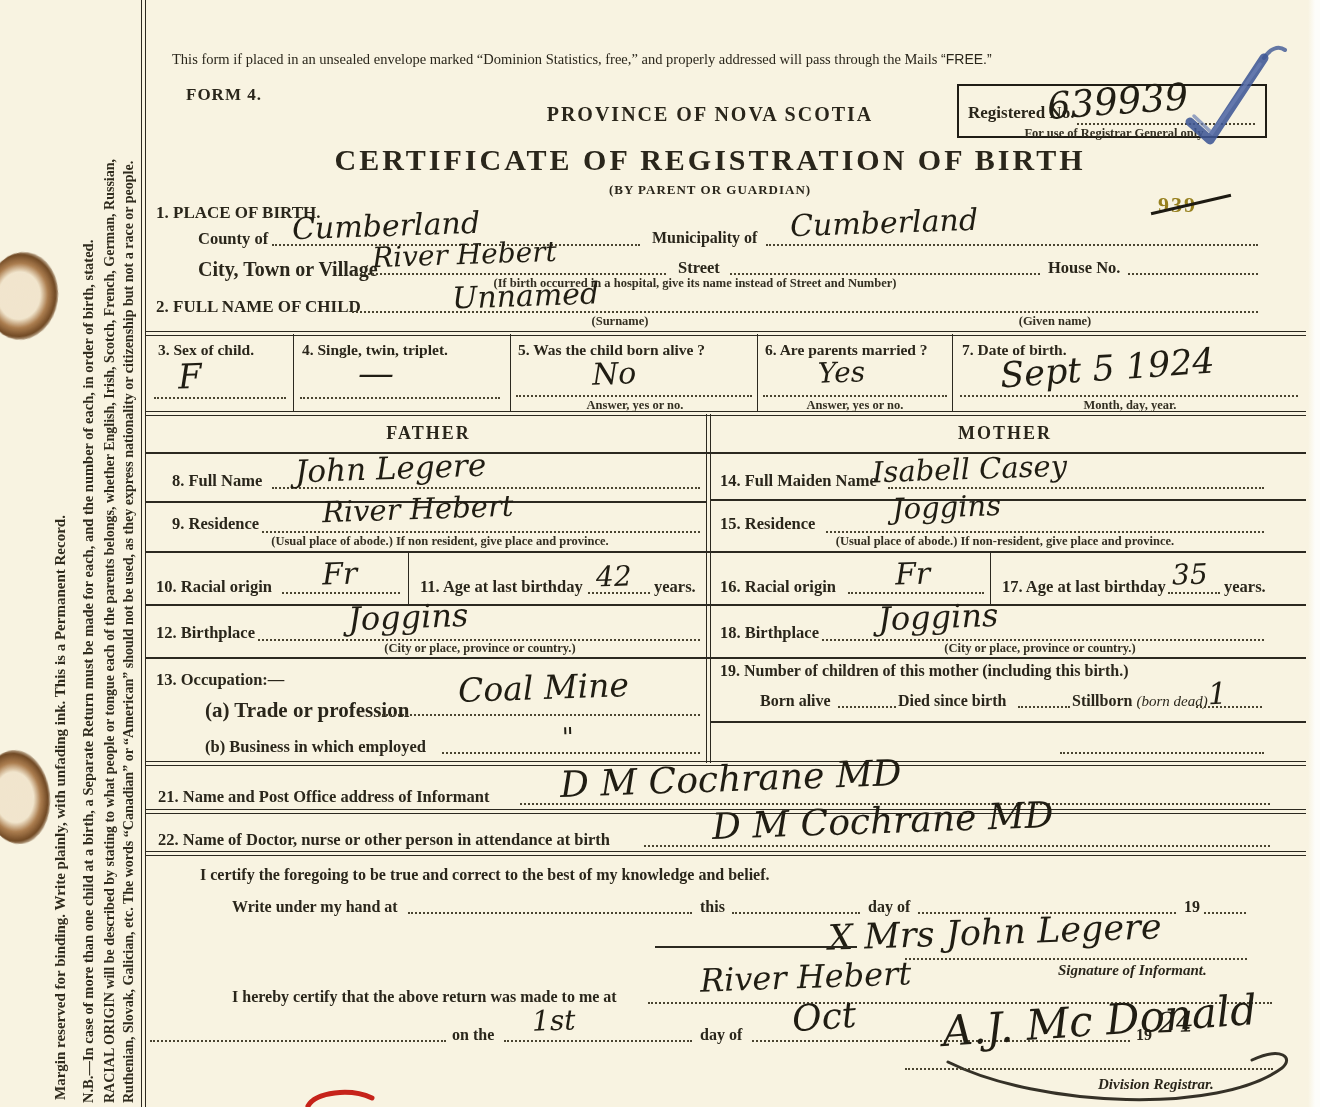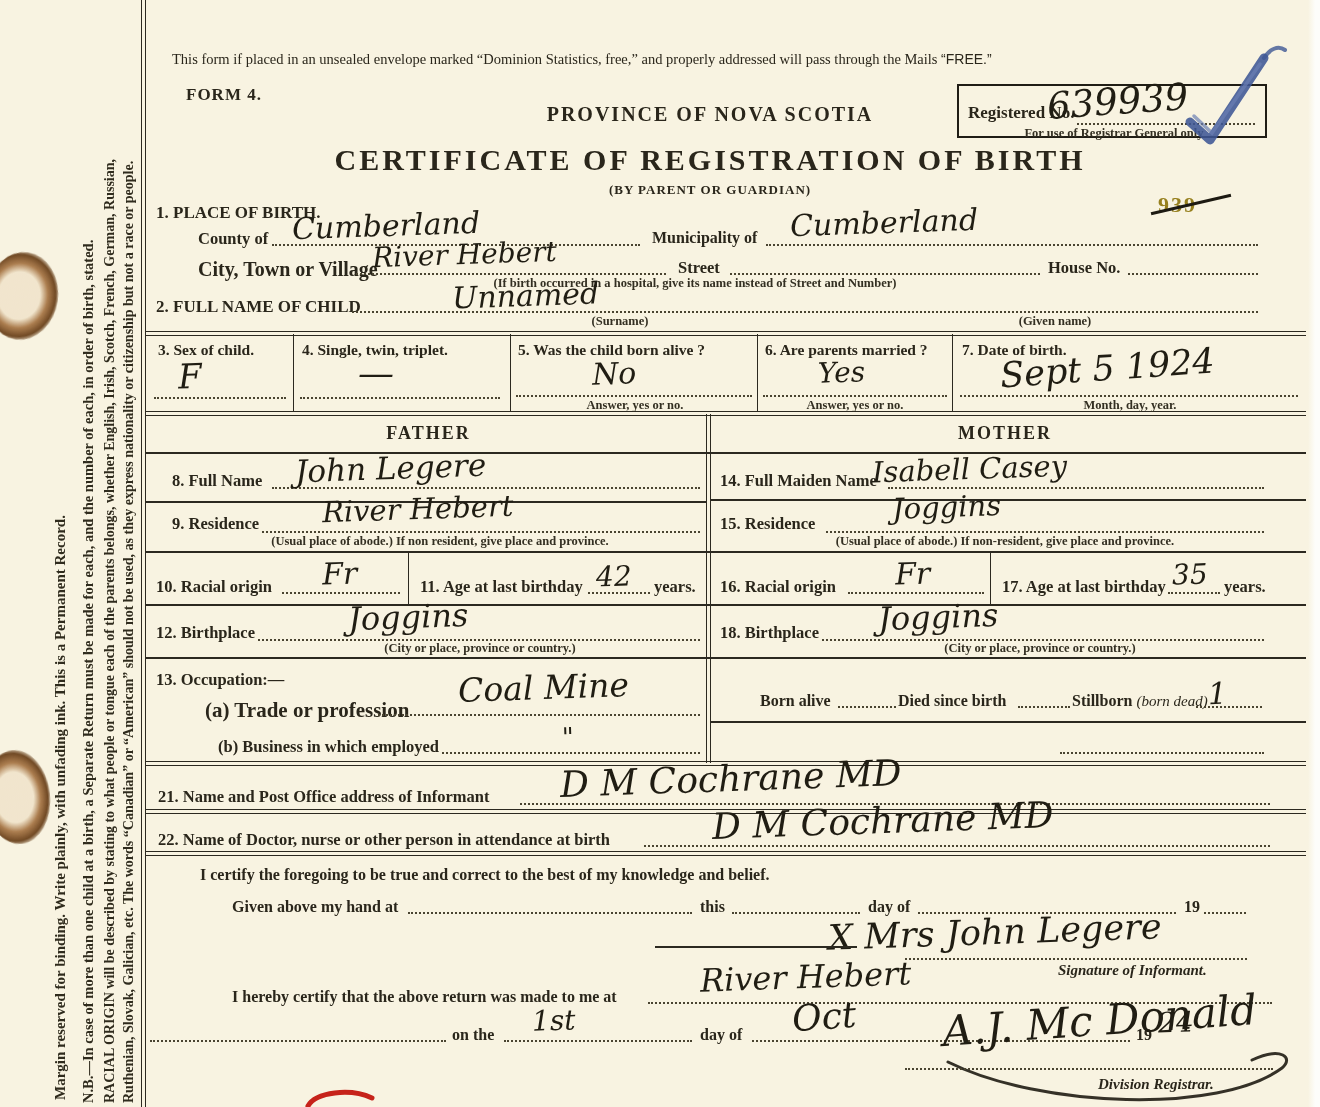--- a/index.html
+++ b/index.html
@@ -162,21 +162,21 @@
   <div class="lbl" style="left:156px;top:623px;font-size:16.5px;">12. Birthplace</div>
   <div class="dots" style="left:258px;top:596px;width:442px;height:43px;"></div>
   <div class="hw" style="left:348px;top:598px;font-size:32px;">Joggins</div>
   <div class="cap ctr" style="left:300px;top:641px;width:360px;">(City or place, province or country.)</div>
   <div class="hr" style="left:146px;top:657px;width:1160px;"></div>
 
   <div class="lbl" style="left:156px;top:670px;font-size:16.5px;">13. Occupation:—</div>
   <div class="lbl" style="left:205px;top:698px;font-size:21px;">(a) Trade or profession</div>
   <div class="dots" style="left:378px;top:672px;width:322px;height:42px;"></div>
   <div class="hw" style="left:458px;top:668px;font-size:33px;">Coal Mine</div>
-  <div class="lbl" style="left:218px;top:737px;font-size:16.5px;">(b) Business in which employed</div>
+  <div class="lbl" style="left:205px;top:737px;font-size:16.5px;">(b) Business in which employed</div>
   <div class="dots" style="left:442px;top:712px;width:258px;height:40px;"></div>
   <div class="hw" style="left:562px;top:722px;font-size:26px;">"</div>
 
   <div class="lbl" style="left:720px;top:471px;font-size:16.5px;">14. Full Maiden Name</div>
   <div class="dots" style="left:888px;top:443px;width:376px;height:44px;"></div>
   <div class="hw" style="left:872px;top:452px;font-size:29px;">Isabell Casey</div>
   <div class="hr" style="left:711px;top:499px;width:595px;"></div>
 
   <div class="lbl" style="left:720px;top:514px;font-size:16.5px;">15. Residence</div>
   <div class="dots" style="left:826px;top:488px;width:438px;height:43px;"></div>
@@ -190,20 +190,21 @@
   <div class="lbl" style="left:1002px;top:577px;font-size:16.5px;">17. Age at last birthday</div>
   <div class="dots" style="left:1168px;top:550px;width:52px;height:42px;"></div>
   <div class="hw" style="left:1172px;top:558px;font-size:28px;">35</div>
   <div class="lbl" style="left:1224px;top:577px;font-size:16.5px;">years.</div>
 
   <div class="lbl" style="left:720px;top:623px;font-size:16.5px;">18. Birthplace</div>
   <div class="dots" style="left:822px;top:596px;width:442px;height:43px;"></div>
   <div class="hw" style="left:878px;top:598px;font-size:32px;">Joggins</div>
   <div class="cap ctr" style="left:860px;top:641px;width:360px;">(City or place, province or country.)</div>
 
+  <div class="lbl" style="left:720px;top:662px;font-size:16px;">19. Number of children of this mother (including this birth.)</div>
   <div class="lbl" style="left:760px;top:692px;font-size:16px;">Born alive</div>
   <div class="dots" style="left:838px;top:666px;width:58px;height:40px;"></div>
   <div class="lbl" style="left:898px;top:692px;font-size:16px;">Died since birth</div>
   <div class="dots" style="left:1018px;top:666px;width:52px;height:40px;"></div>
   <div class="lbl" style="left:1072px;top:692px;font-size:16px;">
     <span>Stillborn</span>
     <span style="font-style:italic;font-weight:normal;font-size:15px;">(born dead)</span>
   </div>
   <div class="dots" style="left:1196px;top:666px;width:66px;height:40px;"></div>
   <div class="hw" style="left:1208px;top:676px;font-size:30px;">1</div>
@@ -217,21 +218,21 @@
   <div class="hw" style="left:560px;top:758px;font-size:36px;">D M Cochrane MD</div>
   <div class="hr2" style="left:146px;top:809px;width:1160px;"></div>
 
   <div class="lbl" style="left:158px;top:830px;font-size:16.5px;">22. Name of Doctor, nurse or other person in attendance at birth</div>
   <div class="dots" style="left:644px;top:800px;width:626px;height:45px;"></div>
   <div class="hw" style="left:712px;top:800px;font-size:36px;">D M Cochrane MD</div>
   <div class="hr2" style="left:146px;top:851px;width:1160px;"></div>
 
   <div class="lbl" style="left:200px;top:866px;font-size:16px;">I certify the foregoing to be true and correct to the best of my knowledge and belief.</div>
 
-  <div class="lbl" style="left:232px;top:898px;font-size:16px;">Given above my hand at</div>
+  <div class="lbl" style="left:232px;top:898px;font-size:16px;">Write under my hand at</div>
   <div class="dots" style="left:408px;top:872px;width:284px;height:40px;"></div>
   <div class="lbl" style="left:700px;top:898px;font-size:16px;">this</div>
   <div class="dots" style="left:732px;top:872px;width:128px;height:40px;"></div>
   <div class="lbl" style="left:868px;top:898px;font-size:16px;">day of</div>
   <div class="dots" style="left:918px;top:872px;width:258px;height:40px;"></div>
   <div class="lbl" style="left:1184px;top:898px;font-size:16px;">19</div>
   <div class="dots" style="left:1204px;top:872px;width:42px;height:40px;"></div>
 
   <div class="hw" style="left:828px;top:912px;font-size:35px;">X Mrs John Legere</div>
   <div class="dots" style="left:905px;top:916px;width:342px;height:42px;"></div>

